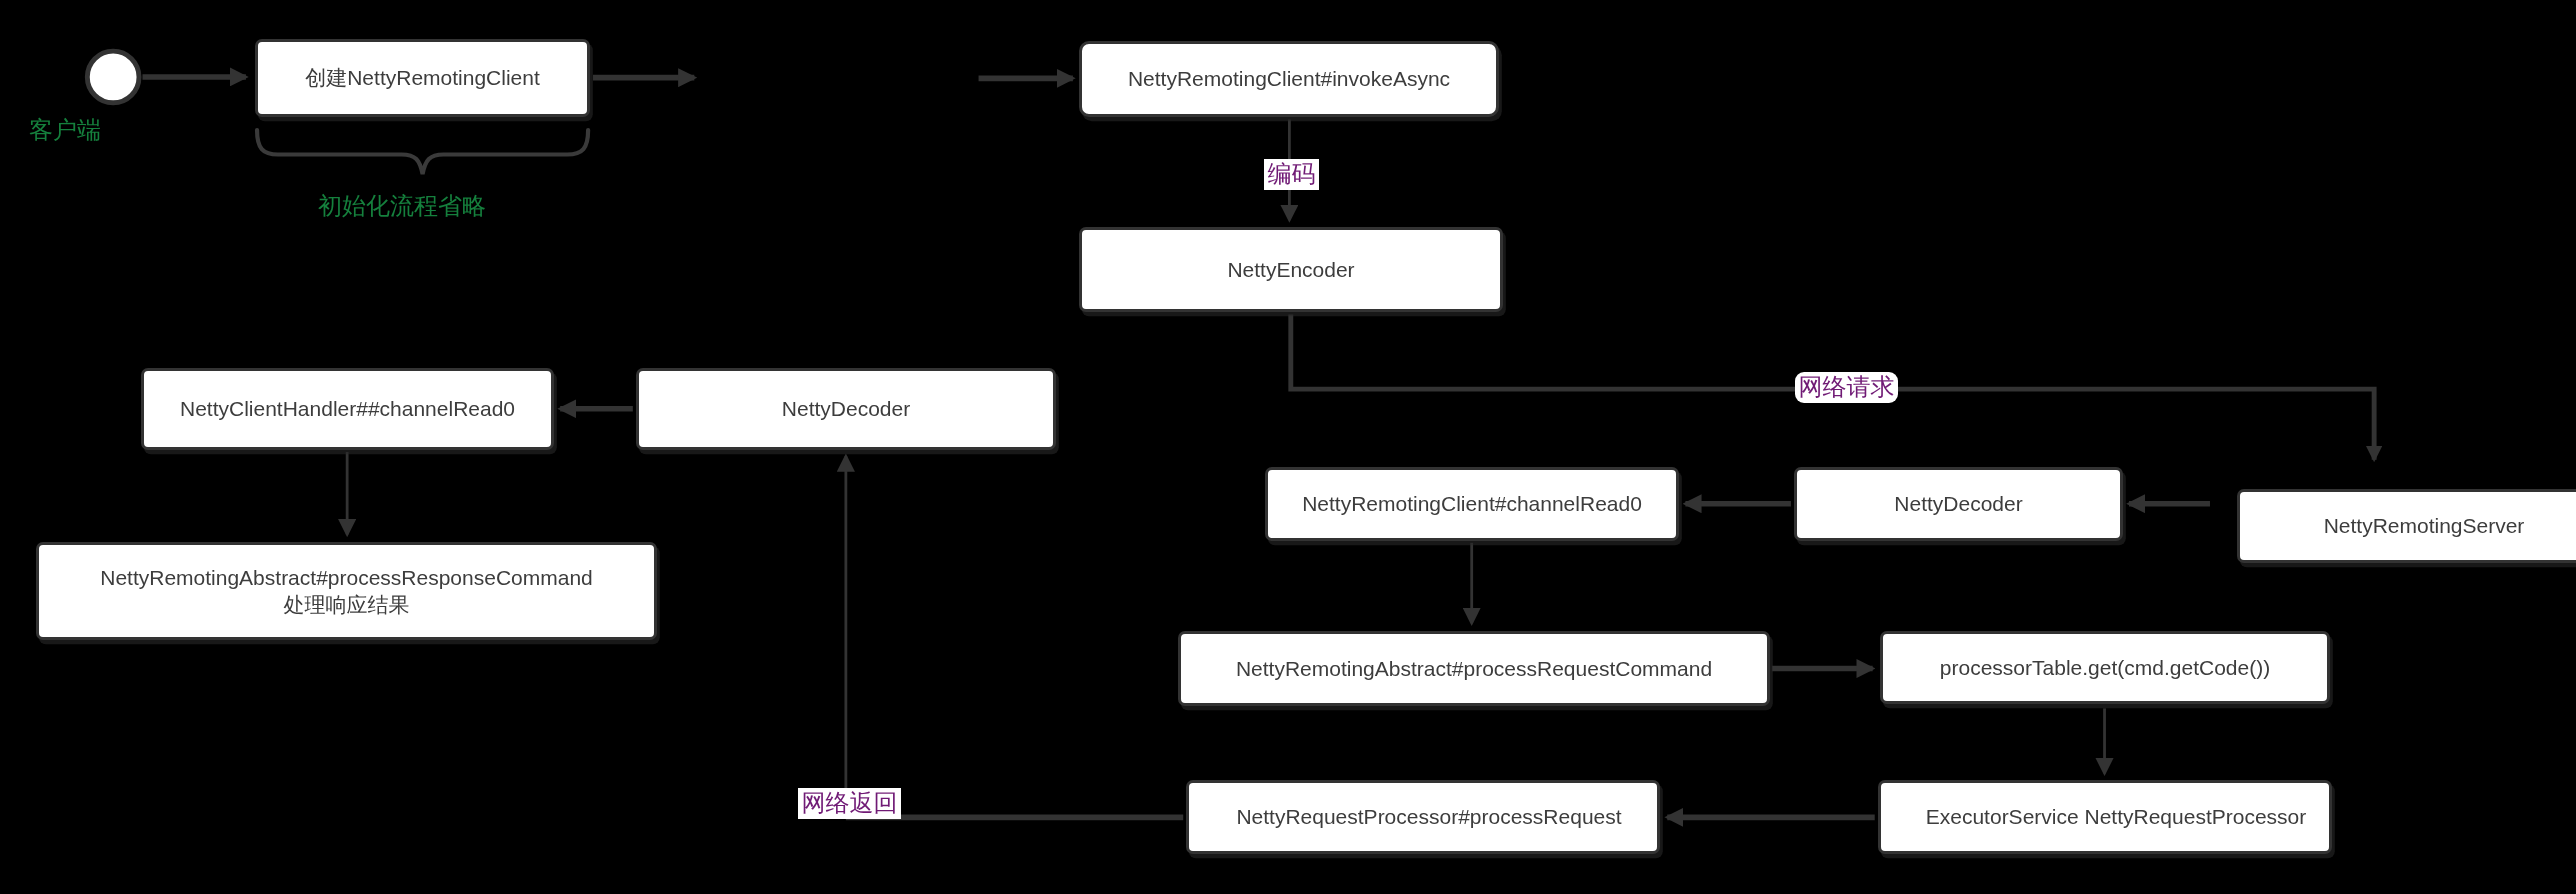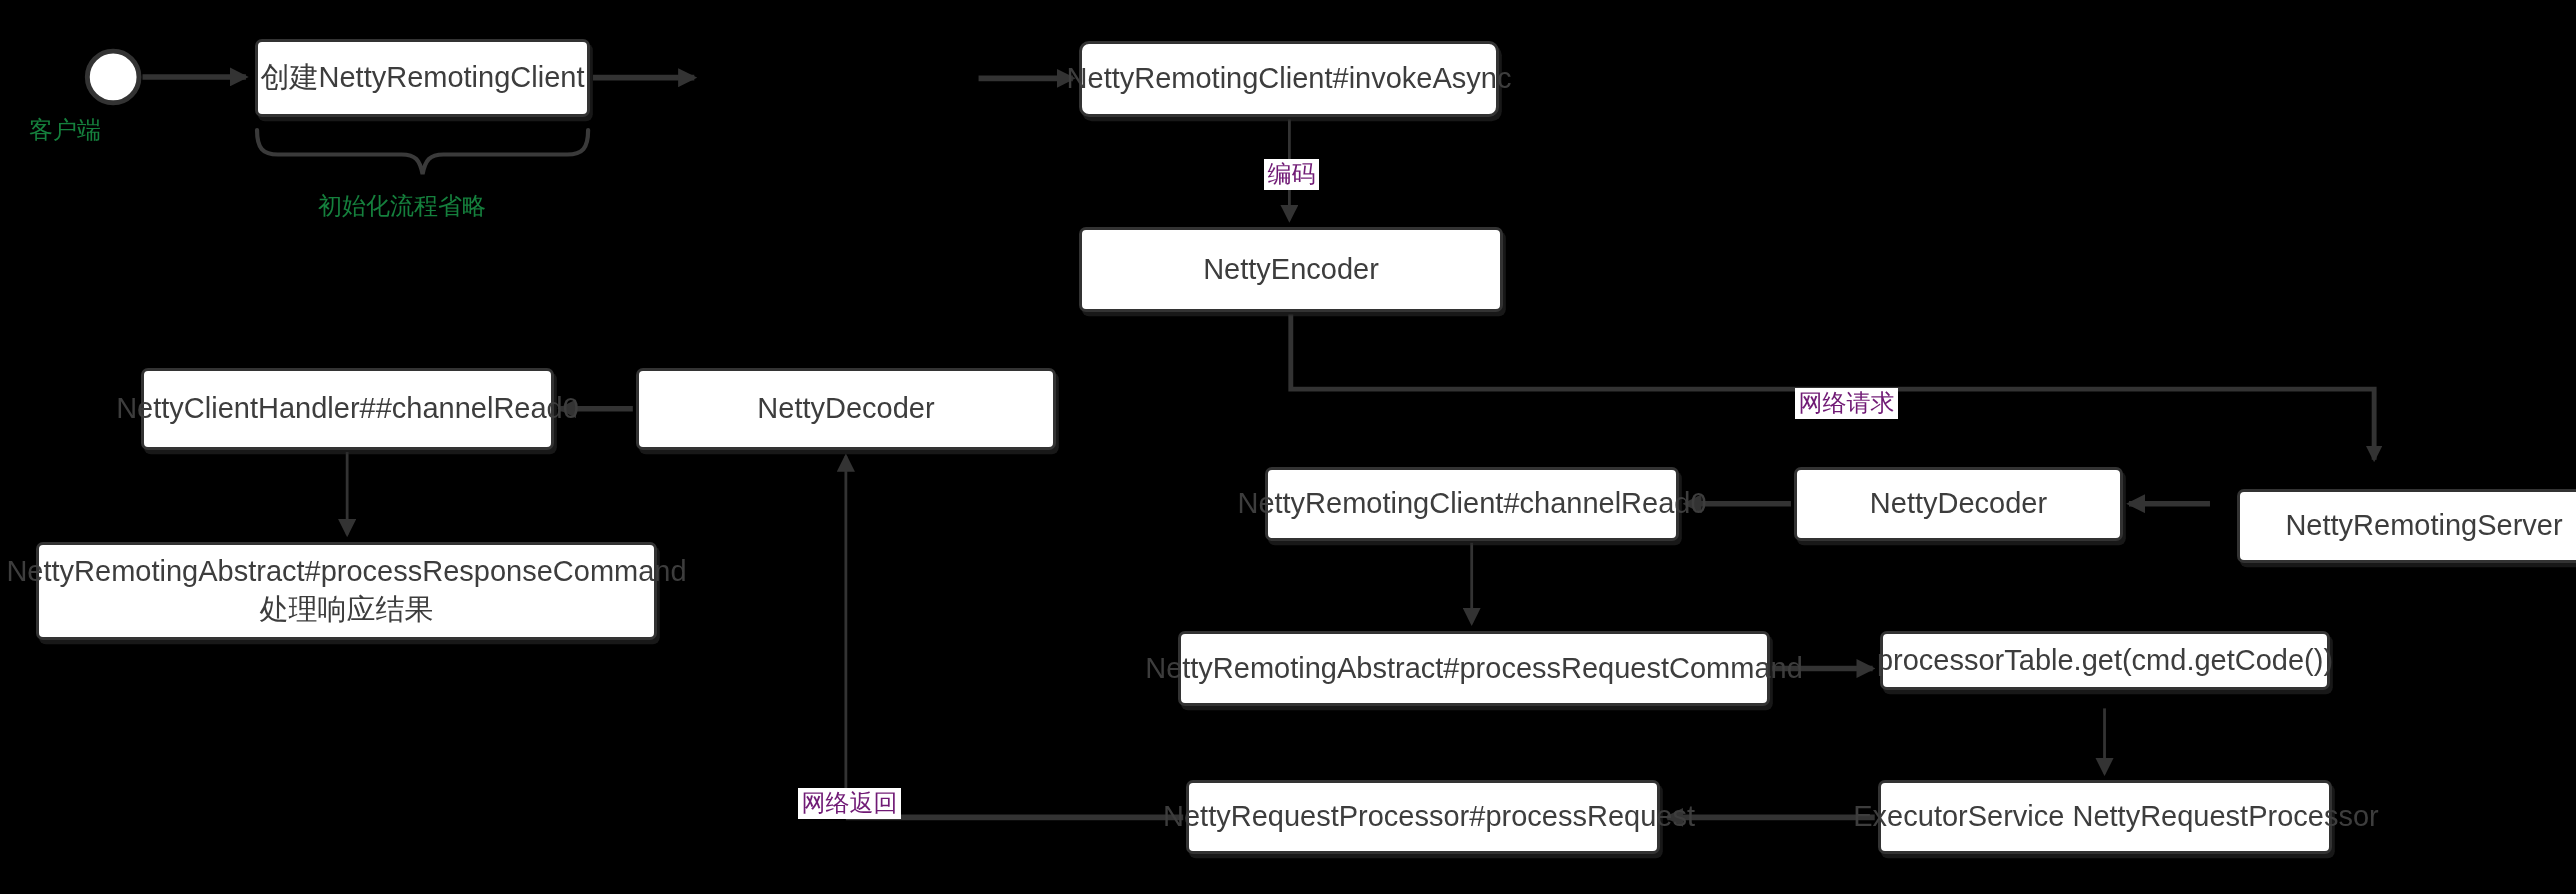--- a/index.html
+++ b/index.html
@@ -12,21 +12,21 @@
   }
   #edges { position: absolute; left: 0; top: 0; width: 2576px; height: 895px; }
   .node {
     position: absolute;
     box-sizing: border-box;
     background: #ffffff;
     border: 3.5px solid #333333;
     border-radius: 7px;
     box-shadow: 2.8px 4.2px 0 rgba(40,40,40,0.6);
     color: #3d3d3d;
-    font-size: 29px;
+    font-size: 21px;
     display: flex;
     flex-direction: column;
     align-items: center;
     justify-content: center;
     text-align: center;
     line-height: 1.3;
     white-space: nowrap;
   }
   .chip {
     position: absolute;
@@ -46,31 +46,31 @@
   }
   
   #n-create-client     { left: 255px;  top: 39px;   width: 335px; height: 78px; }
   #n-get-channel       { left: 701px; top: 41px;   width: 275px; height: 75px; }
   #n-invoke-async      { left: 1079px; top: 41px;   width: 420px; height: 76px; border-radius: 10px; }
   #n-netty-encoder     { left: 1079px; top: 227px;  width: 424px; height: 85px; }
   #n-remoting-server   { left: 2213px; top: 489px;  width: 374px; height: 74px; margin-left: 24px; }
   #n-server-decoder    { left: 1794px; top: 467px;  width: 329px; height: 74px; }
   #n-server-handler    { left: 1265px; top: 467px;  width: 414px; height: 74px; }
   #n-process-request   { left: 1178px; top: 631px;  width: 592px; height: 75px; }
-  #n-processor-table   { left: 1880px; top: 631px;  width: 450px; height: 59px; }
+  #n-processor-table   { left: 1880px; top: 631px;  width: 450px; height: 73px; }
   #n-executor          { left: 1878px; top: 780px; width: 454px; height: 74px; padding-left: 22px; }
   #n-request-processor { left: 1186px; top: 780px; width: 474px; height: 74px; padding-left: 12px; }
   #n-client-decoder    { left: 636px;  top: 368px;  width: 420px; height: 82px; }
   #n-client-handler    { left: 141px;  top: 368px;  width: 413px; height: 82px; }
   #n-process-response  { left: 36px;   top: 542px;  width: 621px; height: 98px; }
 
   #lbl-client   { left: 29px;  top: 114px; width: 168px; }
   #lbl-init     { left: 318px; top: 190px; width: 210px; }
   #chip-encode  { left: 1264px; top: 159px; }
-  #chip-net-req { left: 1795px; top: 388px; }
+  #chip-net-req { left: 1795px; top: 372px; border-radius: 9px; }
   #chip-net-ret { left: 798px; top: 788px; }
 </style>
 </head>
 <body>
 
 <div id="canvas">
 
   <svg id="edges" viewBox="0 0 3688 1281" xmlns="http://www.w3.org/2000/svg">
     <defs>
       <marker id="ah" viewBox="0 0 10 10" refX="8.5" refY="5" markerWidth="3.4" markerHeight="3.4" orient="auto-start-reverse">

